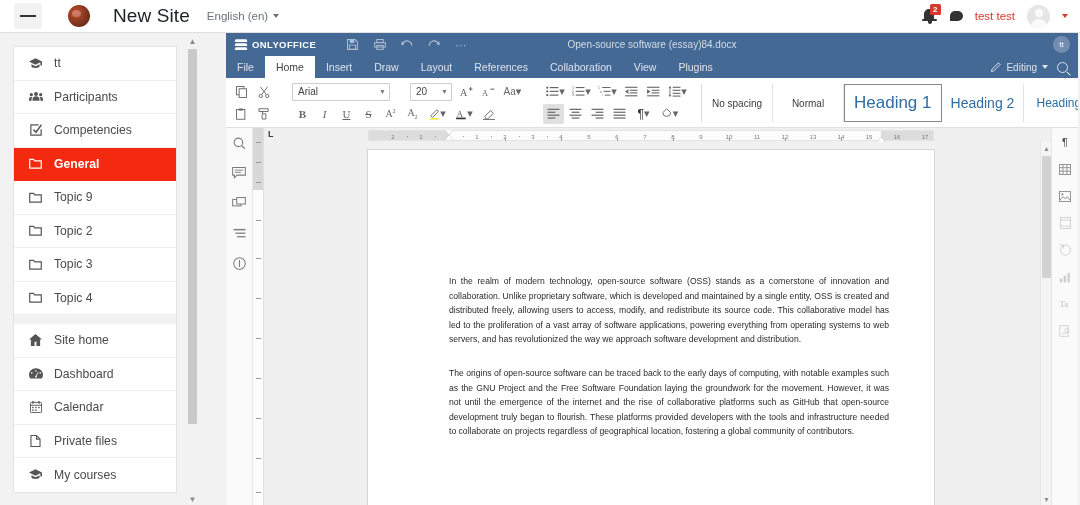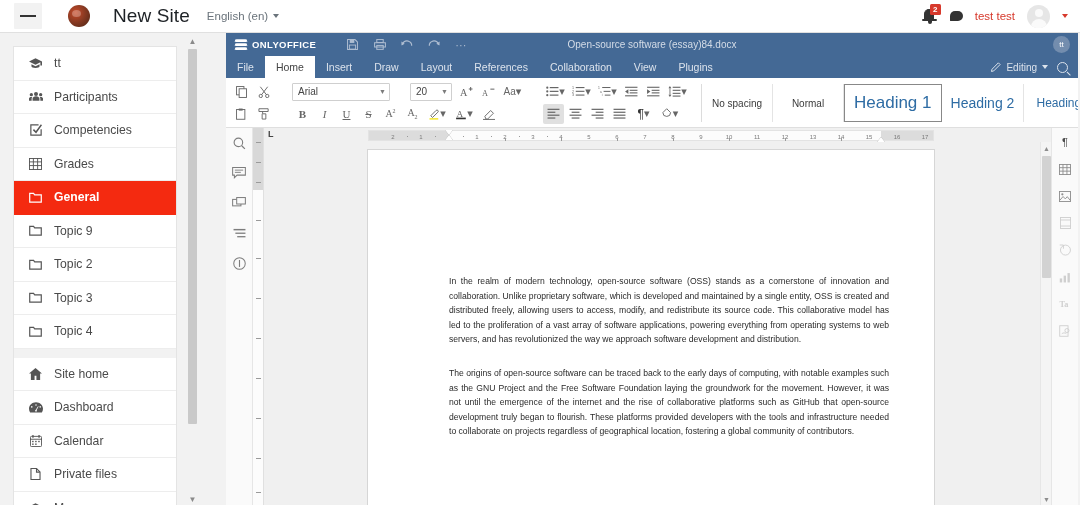--- a/index.html
+++ b/index.html
@@ -436,29 +436,20 @@
     <div class="nav-item">
       <span class="ic">
         <svg width="12" height="12" viewBox="0 0 14 14">
             <path fill="none" stroke="currentColor" stroke-width="1.4" d="M13 6.2V13H1V1h9"></path>
             <path fill="none" stroke="currentColor" stroke-width="1.8" d="M4 6.6l3 3L13.4.9"></path>
           </svg>
       </span>
       <span>Competencies</span>
     </div>
 
-    <div class="nav-item">
-      <span class="ic">
-        <svg width="13" height="12" viewBox="0 0 14 13">
-            <rect x="0.5" y="0.5" width="13" height="12" fill="none" stroke="currentColor"></rect>
-            <path stroke="currentColor" d="M0 4.2h14M0 8.2h14M4.7 0v13M9.3 0v13"></path>
-          </svg>
-      </span>
-      <span>Grades</span>
-    </div>
 
     <div class="nav-item active">
       <span class="ic">
         <svg width="13" height="11" viewBox="0 0 14 12">
             <path fill="none" stroke="currentColor" stroke-width="1.3" d="M.7 11V1.6h4.2l1.2 1.6h7.2V11z"></path>
           </svg>
       </span>
       <span>General</span>
     </div>
 

